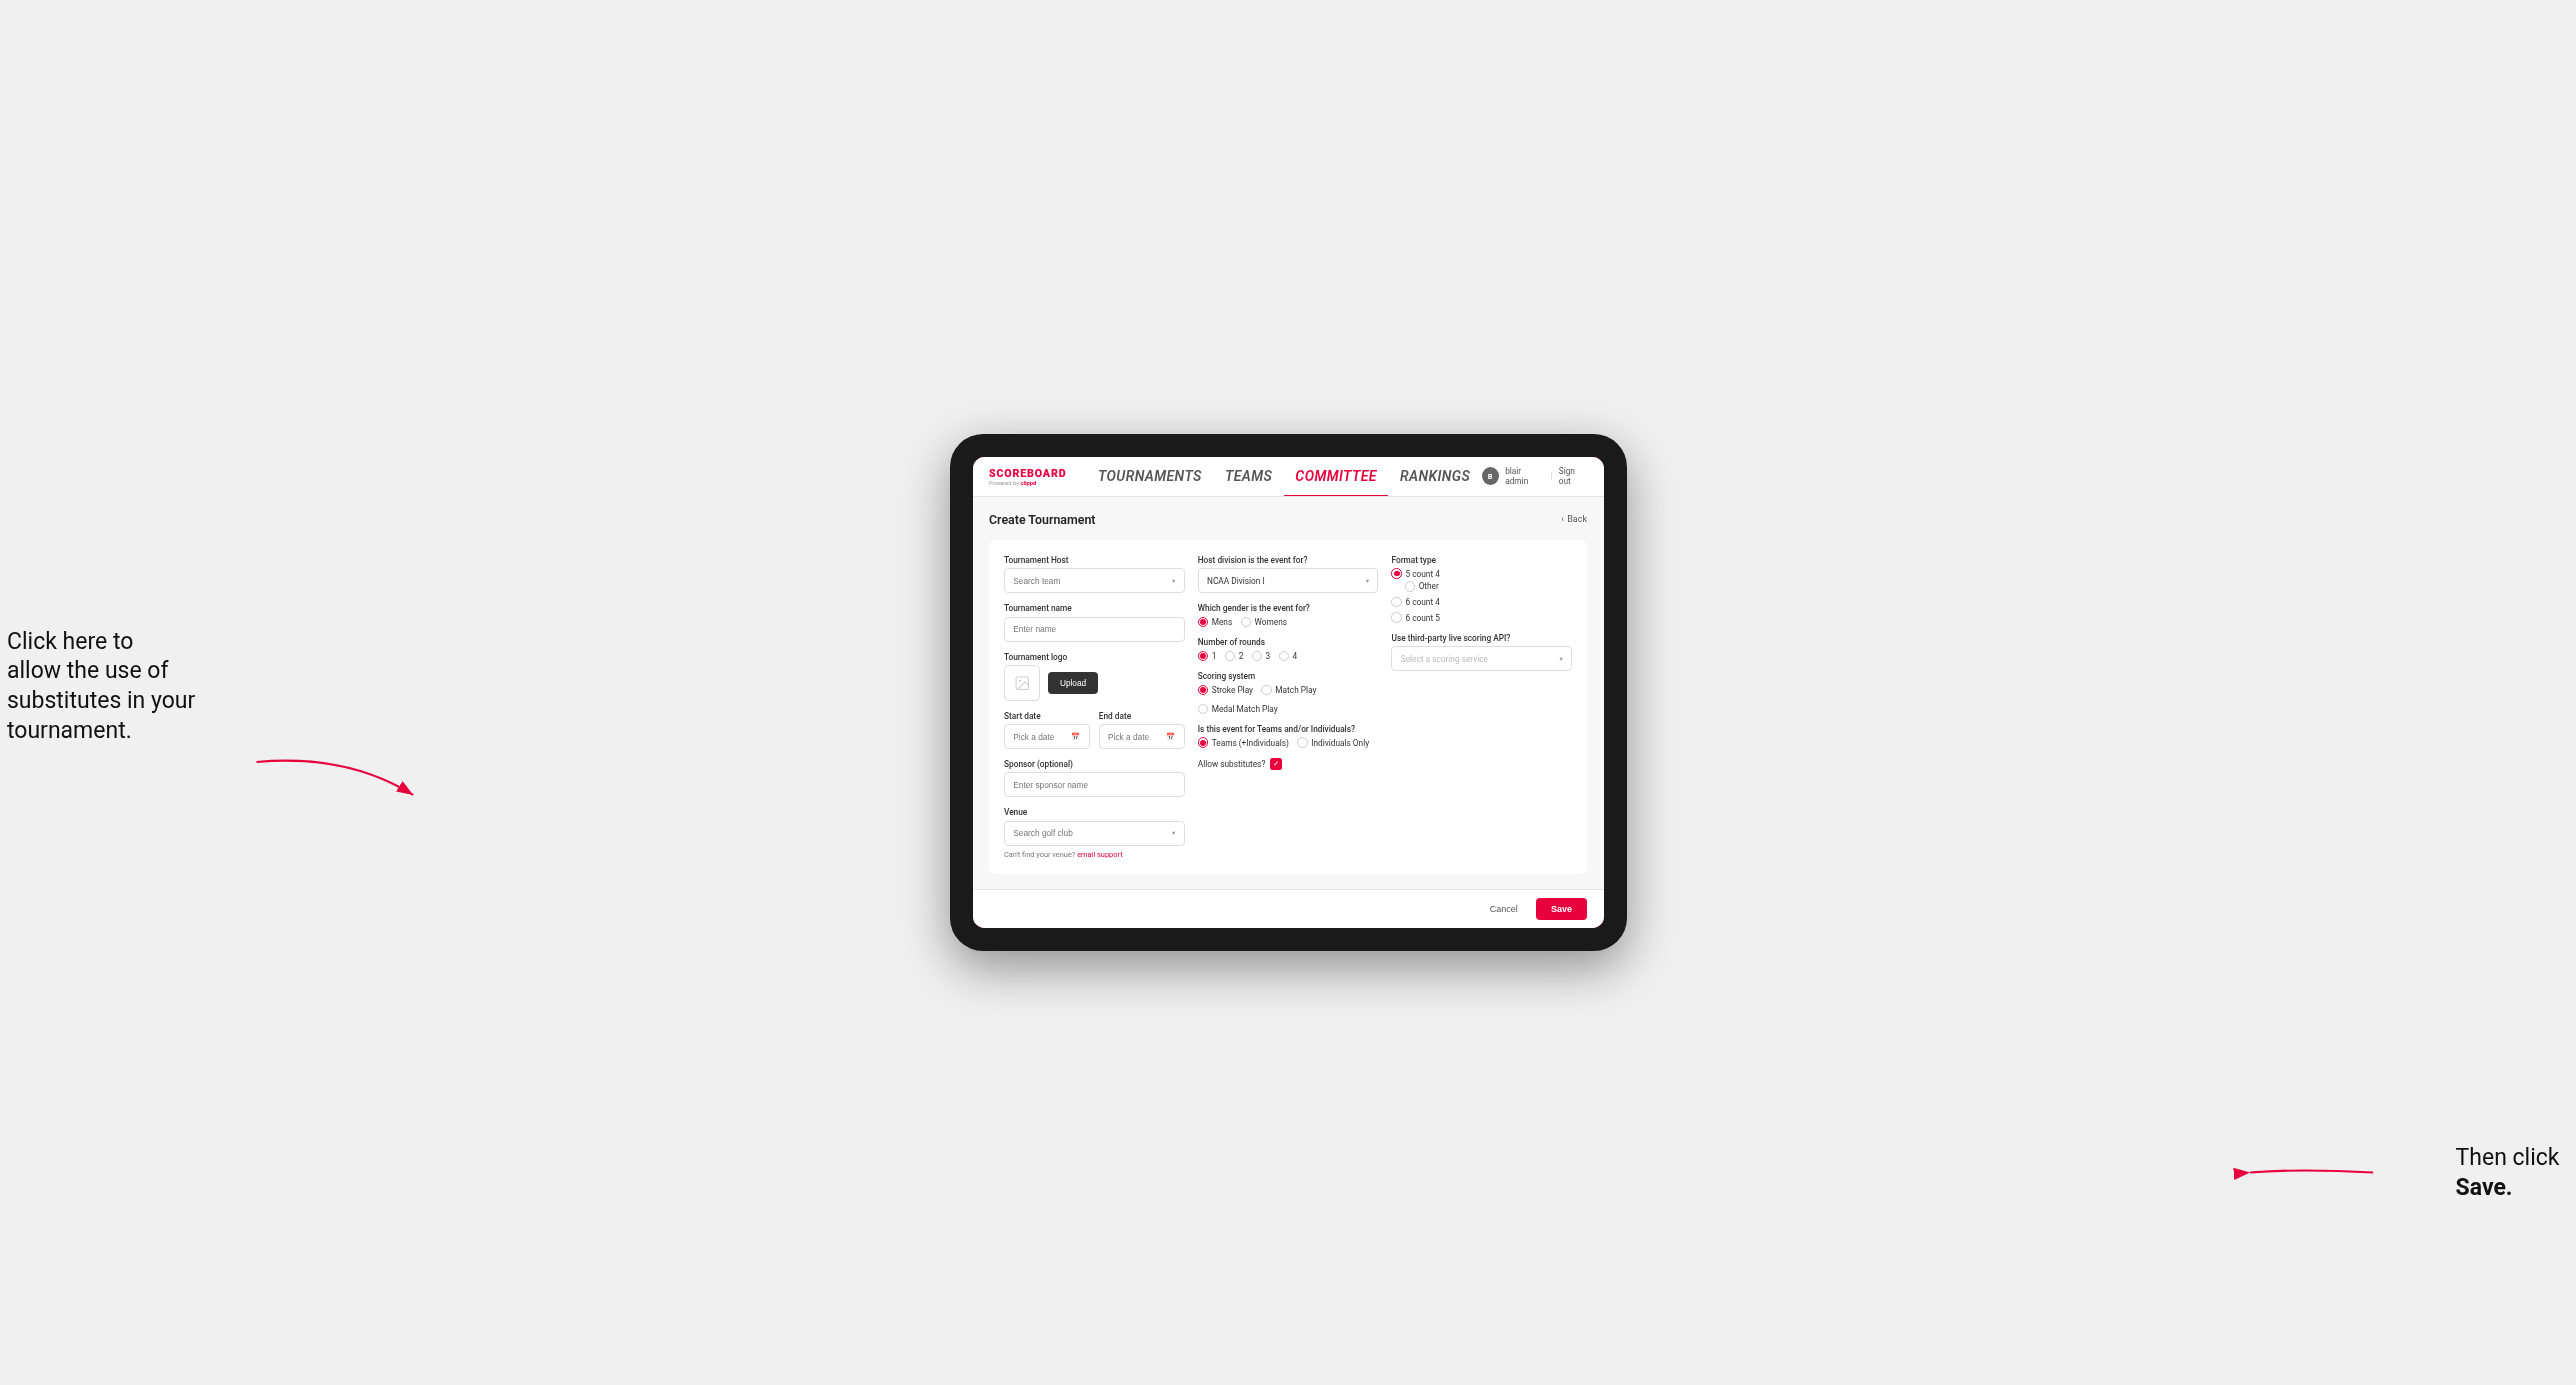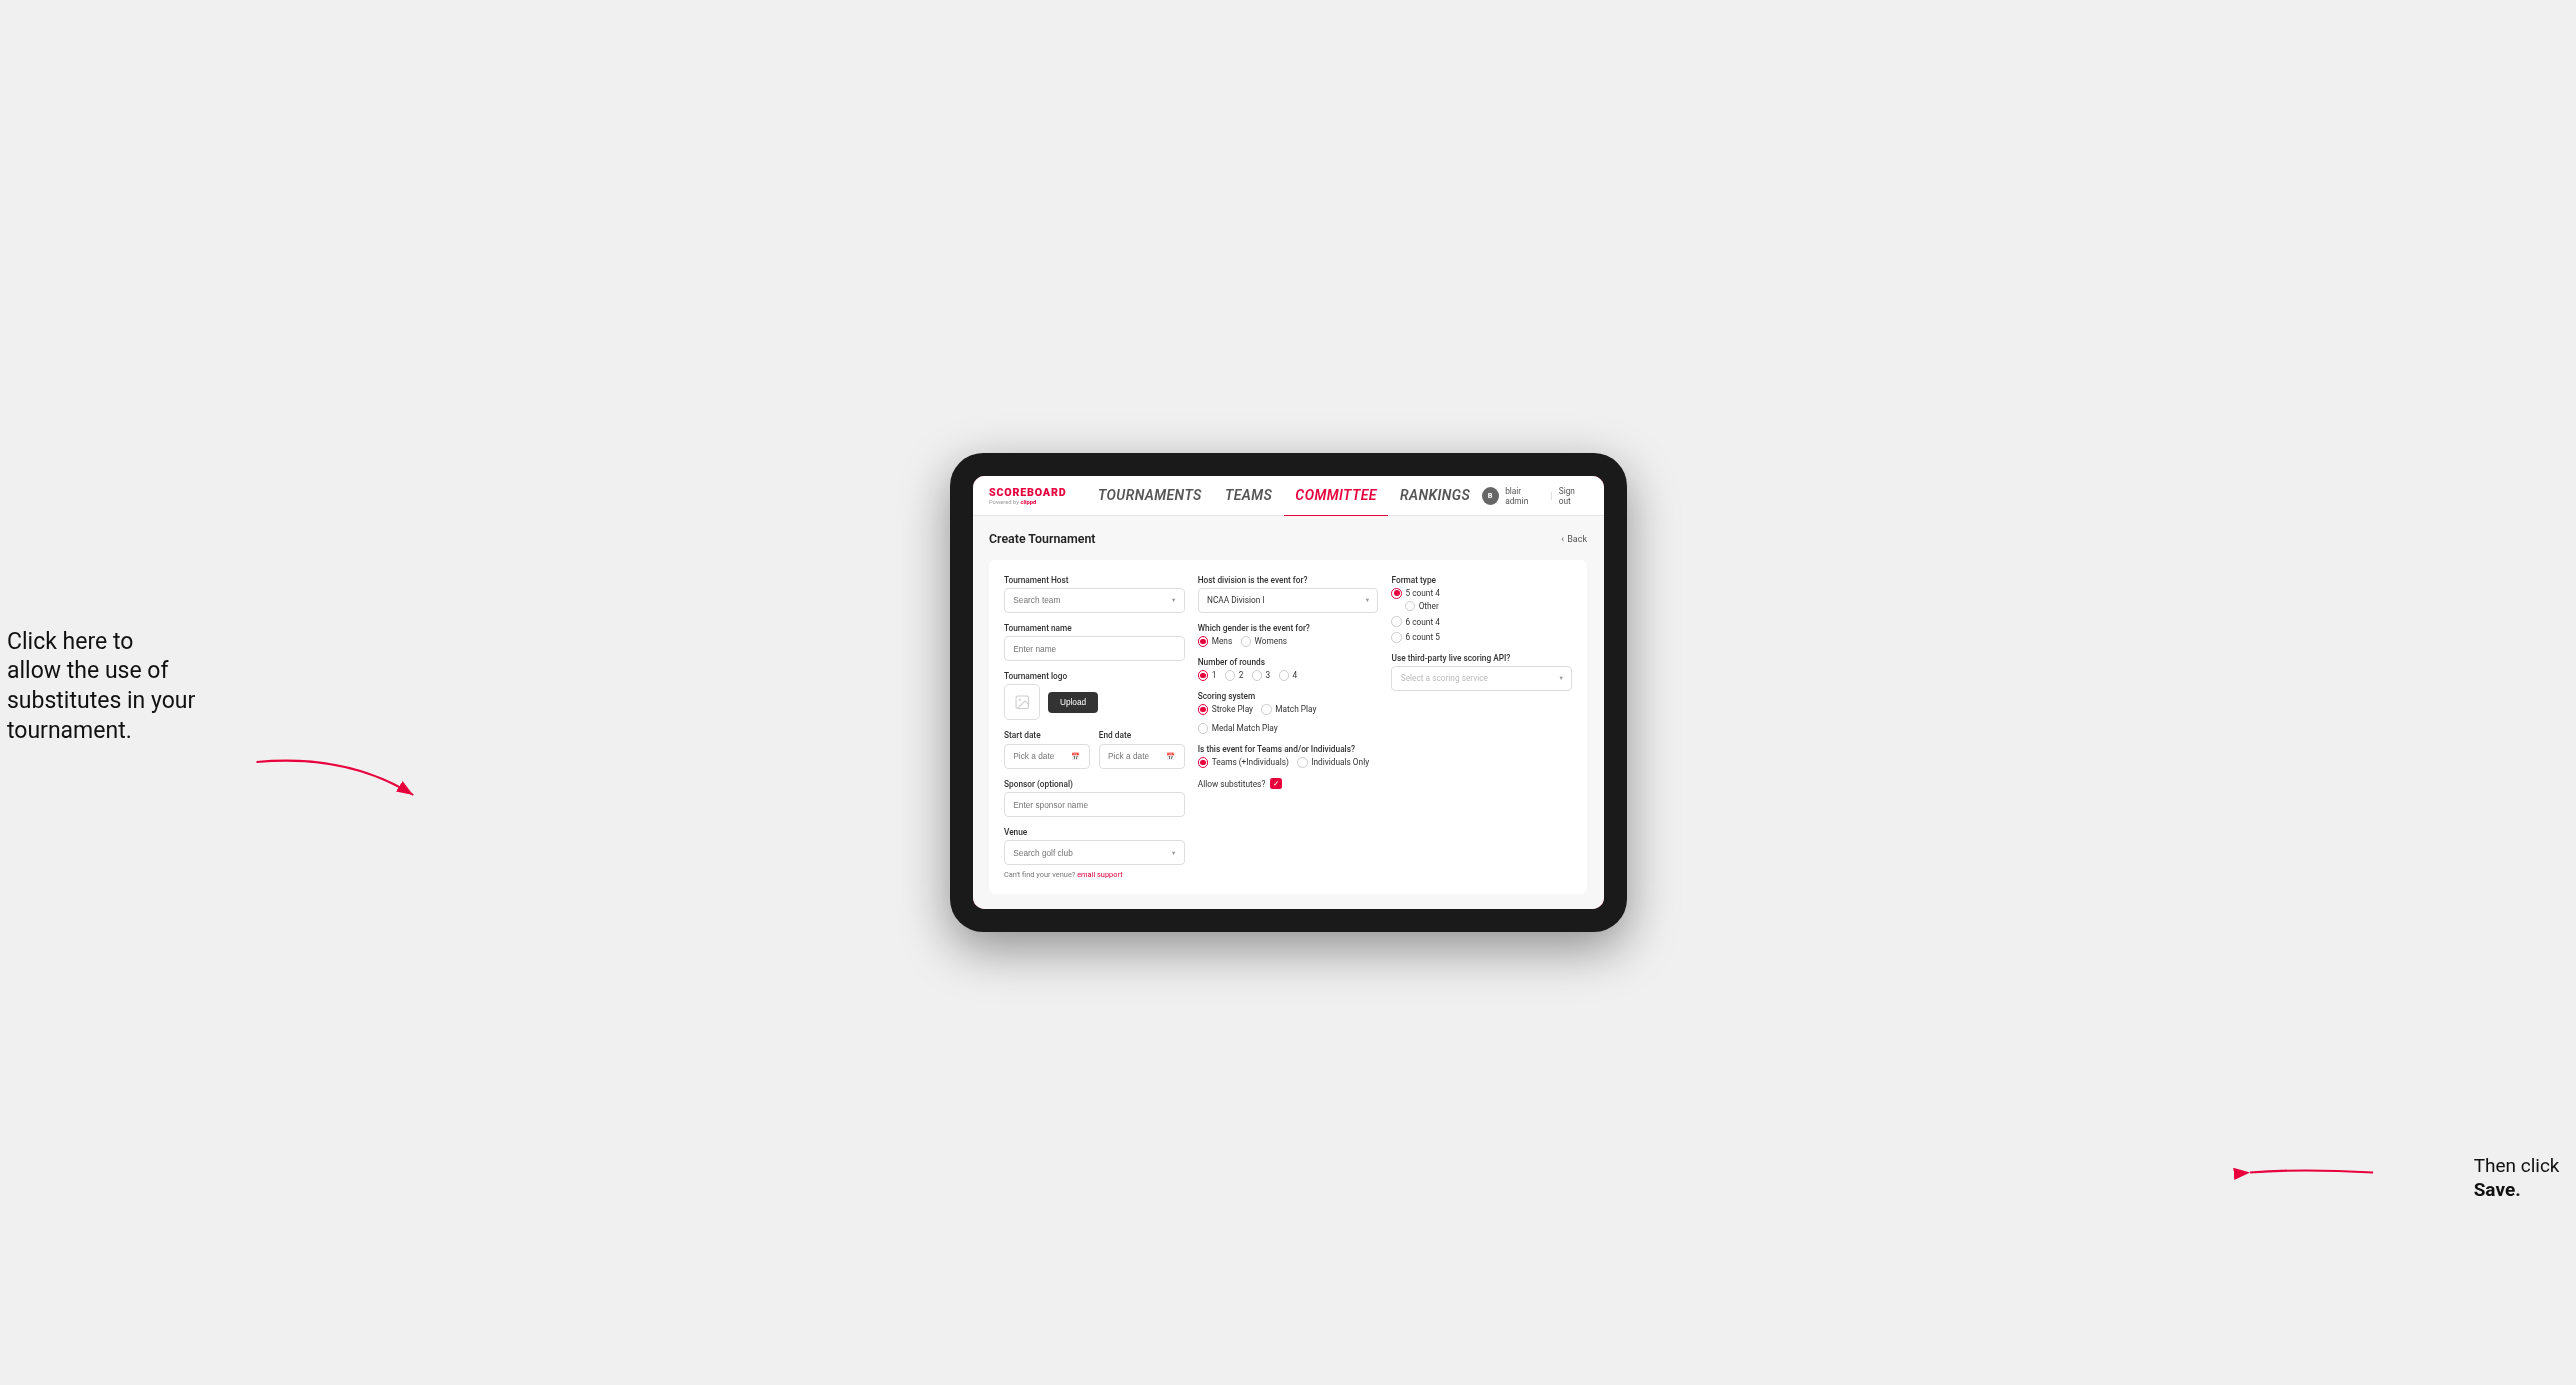--- a/index.html
+++ b/index.html
@@ -23,21 +23,21 @@
       font-weight: 400;
       line-height: 1.3;
       max-width: 215px;
       color: #111;
     }
 
     .annotation-right {
       position: absolute;
       right: 16.5px;
       bottom: 182px;
-      font-size: 19px;
+      font-size: 23px;
       font-weight: 400;
       line-height: 1.3;
       max-width: 165px;
       color: #111;
     }
     .annotation-right strong { font-weight: 700; }
 
     
     .arrow-left {
       position: absolute;
@@ -683,16 +683,20 @@
               <span style="color:#bbb;">Select a scoring service</span>
               <span class="chevron-down">▾</span>
             </div>
           </div>
 
         </div>
 
       </div>
     </div>
 
+    <div class="bottom-bar">
+      <button class="cancel-btn">Cancel</button>
+      <button class="save-btn">Save</button>
+    </div>
 
   </div>
 </div>
 
 
 </body></html>

